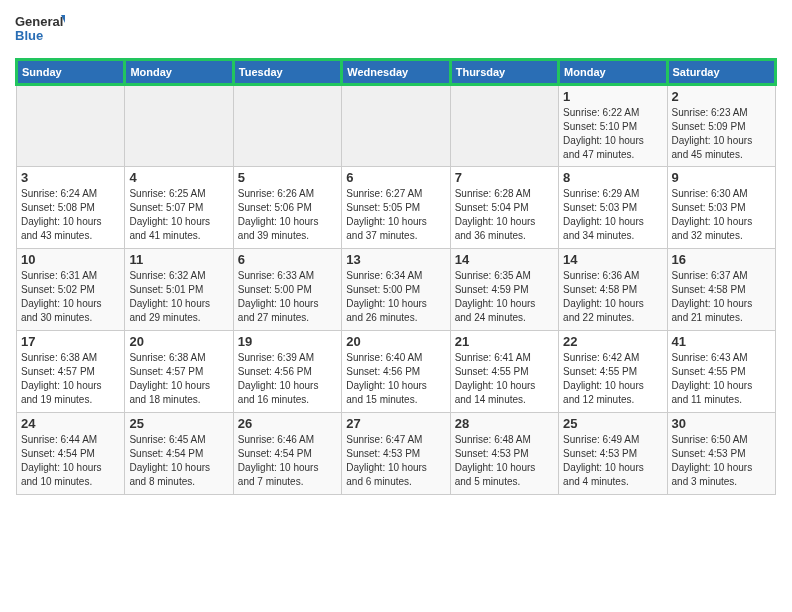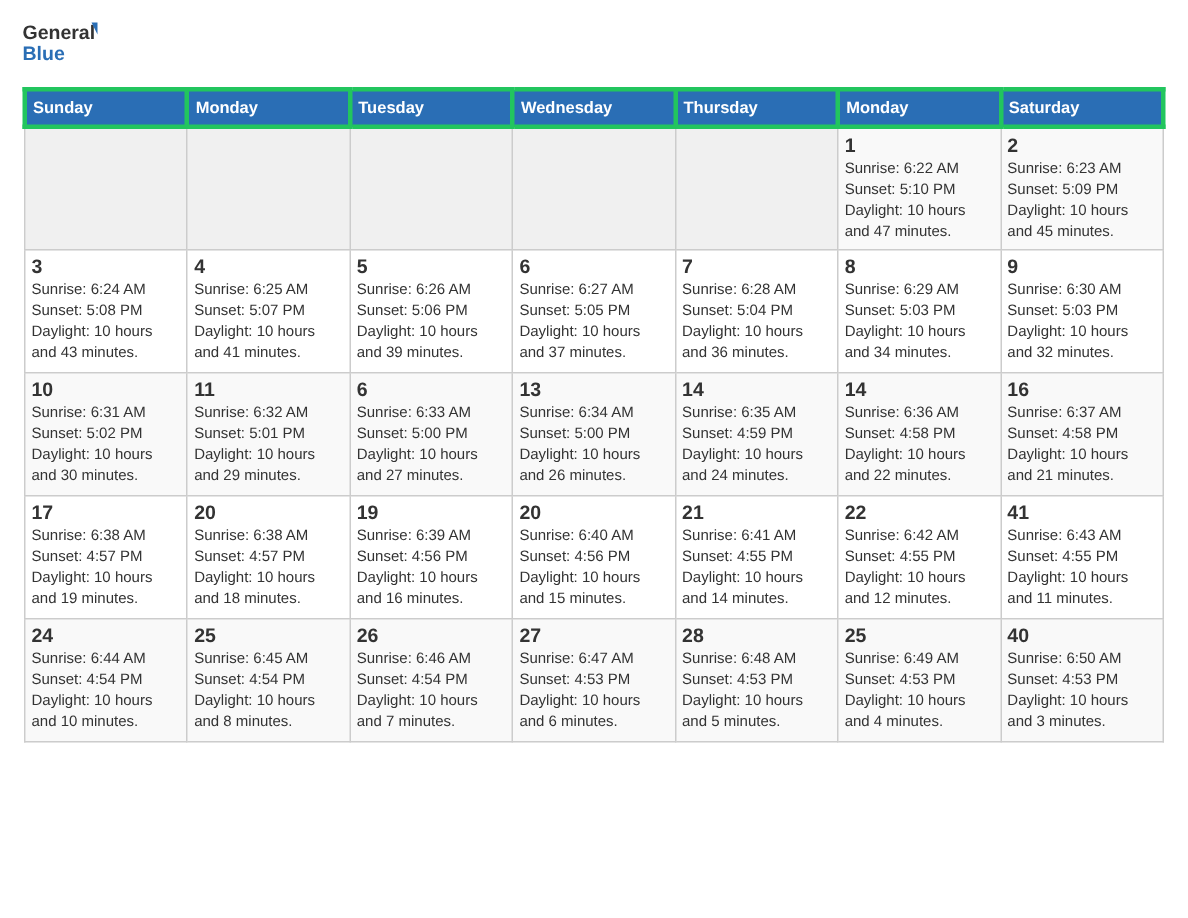--- a/index.html
+++ b/index.html
@@ -233,19 +233,19 @@
         </td>
           <td>
           <span class="day-number">28</span>
           <span class="day-info">Sunrise: 6:48 AM<br>Sunset: 4:53 PM<br>Daylight: 10 hours and 5 minutes.</span>
         </td>
           <td>
           <span class="day-number">25</span>
           <span class="day-info">Sunrise: 6:49 AM<br>Sunset: 4:53 PM<br>Daylight: 10 hours and 4 minutes.</span>
         </td>
           <td>
-          <span class="day-number">40</span>
+          <span class="day-number">30</span>
           <span class="day-info">Sunrise: 6:50 AM<br>Sunset: 4:53 PM<br>Daylight: 10 hours and 3 minutes.</span>
         </td>
         </tr>
       </tbody>
   </table>
 </div>
 
 </body></html>

